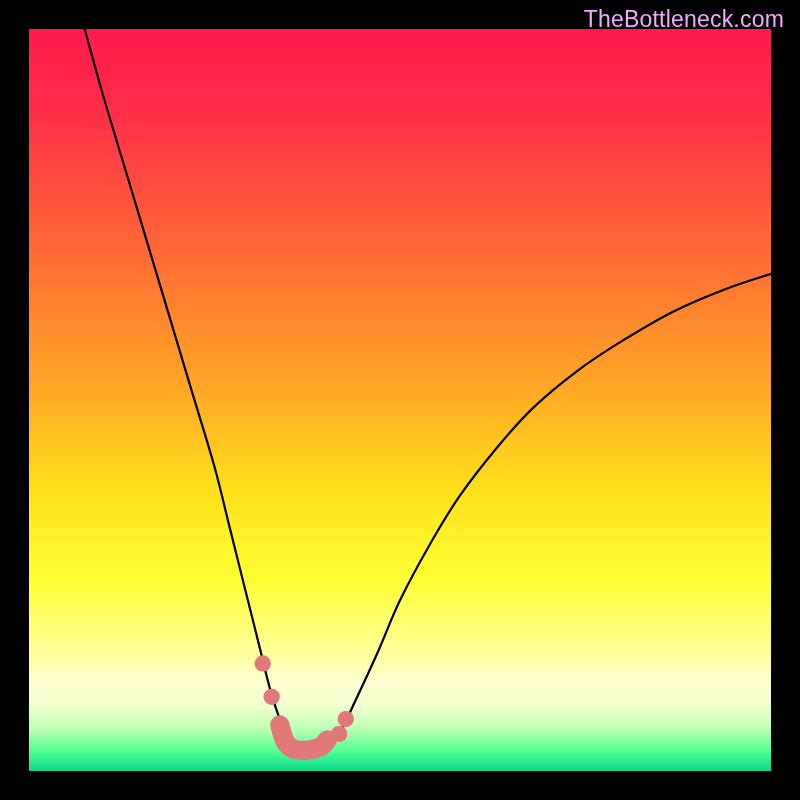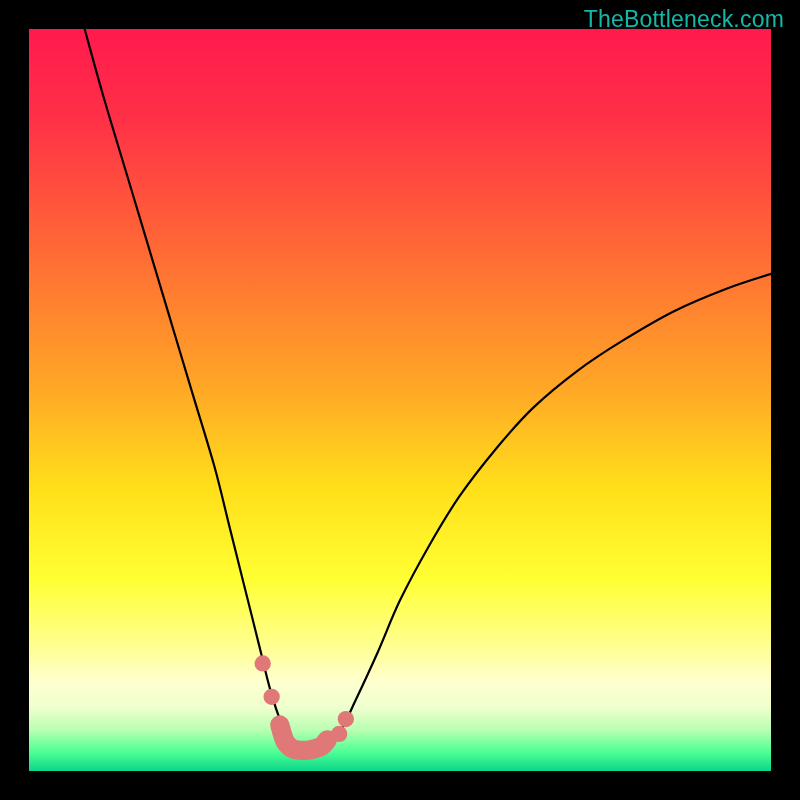--- a/index.html
+++ b/index.html
@@ -31,21 +31,21 @@
     position: absolute;
     left: 0;
     top: 0;
     width: 100%;
     height: 100%;
   }
   .watermark {
     position: absolute;
     top: 6px;
     right: 16px;
-    color: #14b8a6;
+    color: #f0abfc;
     font-size: 23px;
     font-weight: 400;
     letter-spacing: 0.2px;
   }
   svg.curve {
     position: absolute;
     left: 0;
     top: 0;
     width: 742px;
     height: 742px;

